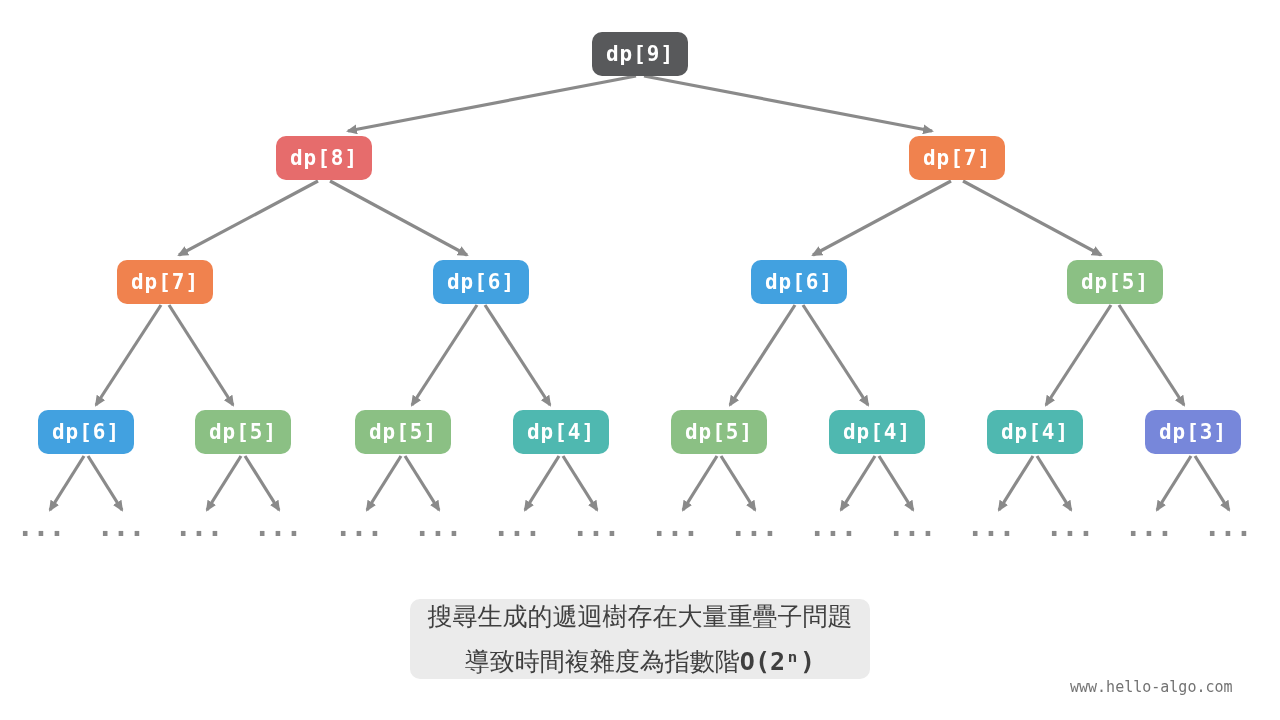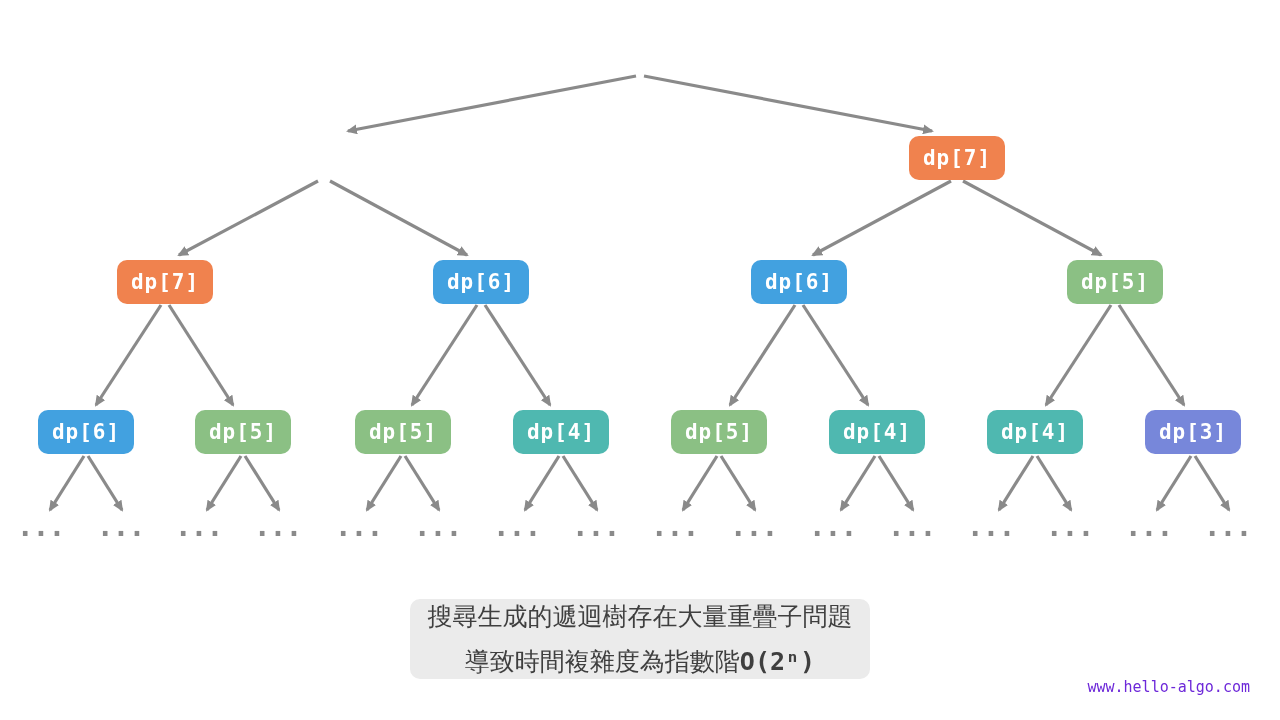--- a/index.html
+++ b/index.html
@@ -62,22 +62,21 @@
   .caption .formula {
     font-family: "DejaVu Sans Mono", "Liberation Mono", monospace;
     font-weight: bold;
     margin-left: 0;
   }
   .watermark {
     position: absolute;
     left: 1070px;
     top: 678px;
     width: 180px;
-    text-align: right;
-    color: #6d28d9;
+    color: #737373;
     font-family: "DejaVu Sans Mono", "Liberation Mono", monospace;
     font-size: 15px;
   }
 </style>
 </head>
 <body>
 
 <div class="stage">
 
   <svg class="edges" viewBox="0 0 1280 720">
@@ -117,21 +116,23 @@
       <line x1="721" y1="456" x2="755" y2="510" marker-end="url(#arrow)"></line>
       <line x1="875" y1="456" x2="841" y2="510" marker-end="url(#arrow)"></line>
       <line x1="879" y1="456" x2="913" y2="510" marker-end="url(#arrow)"></line>
       <line x1="1033" y1="456" x2="999" y2="510" marker-end="url(#arrow)"></line>
       <line x1="1037" y1="456" x2="1071" y2="510" marker-end="url(#arrow)"></line>
       <line x1="1191" y1="456" x2="1157" y2="510" marker-end="url(#arrow)"></line>
       <line x1="1195" y1="456" x2="1229" y2="510" marker-end="url(#arrow)"></line>
     </g>
   </svg>
 
+  <div class="node" style="left: 592px; top: 32px; background-color: rgb(88, 89, 91);">dp[9]</div>
 
+  <div class="node" style="left: 276px; top: 136px; background-color: rgb(230, 108, 108);">dp[8]</div>
   <div class="node" style="left: 909px; top: 136px; background-color: rgb(240, 130, 78);">dp[7]</div>
 
   <div class="node" style="left: 117px; top: 260px; background-color: rgb(240, 130, 78);">dp[7]</div>
   <div class="node" style="left: 433px; top: 260px; background-color: rgb(66, 161, 224);">dp[6]</div>
   <div class="node" style="left: 751px; top: 260px; background-color: rgb(66, 161, 224);">dp[6]</div>
   <div class="node" style="left: 1067px; top: 260px; background-color: rgb(139, 192, 132);">dp[5]</div>
 
   <div class="node" style="left: 38px; top: 410px; background-color: rgb(66, 161, 224);">dp[6]</div>
   <div class="node" style="left: 195px; top: 410px; background-color: rgb(139, 192, 132);">dp[5]</div>
   <div class="node" style="left: 355px; top: 410px; background-color: rgb(139, 192, 132);">dp[5]</div>

